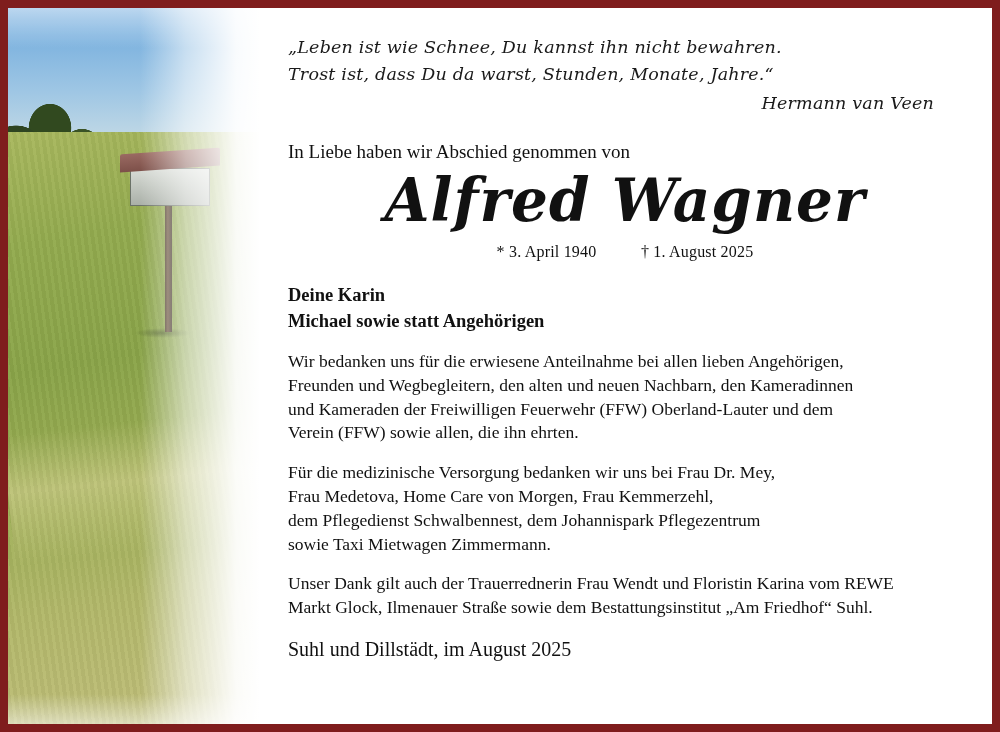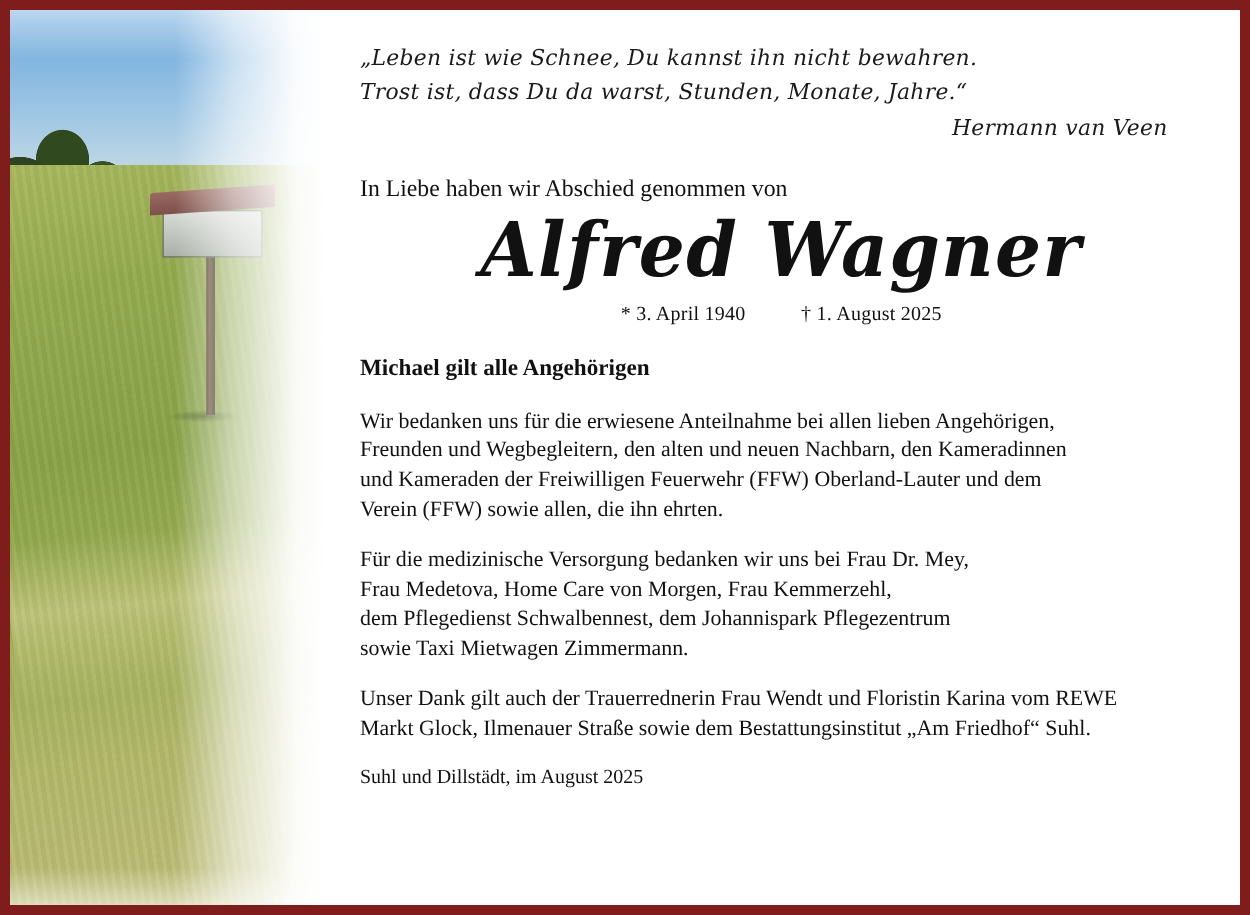--- a/index.html
+++ b/index.html
@@ -223,21 +223,21 @@
   .para {
     margin-top: 16px;
     font-size: 17.5px;
     line-height: 1.36;
   }
   .para .line {
     display: block;
   }
   .closing {
     margin-top: 18px;
-    font-size: 16px;
+    font-size: 20px;
   }
 </style>
 </head>
 <body>
 
 <div class="page">
   <div class="inner">
 
     <div class="photo">
       <div class="sky"></div>
@@ -267,21 +267,22 @@
 
       <div class="name">Alfred Wagner</div>
 
       <div class="dates">
         <span>* 3. April 1940</span>
         <span class="sep"></span>
         <span>† 1. August 2025</span>
       </div>
 
       <div class="family">
-        <div>Michael gilt alle Angehörigen</div>
+        <div>Deine Karin</div>
+        <div>Michael sowie statt Angehörigen</div>
       </div>
 
 
       <div class="para">
         <span class="line">Wir bedanken uns für die erwiesene Anteilnahme bei allen lieben Angehörigen,</span>
         <span class="line">Freunden und Wegbegleitern, den alten und neuen Nachbarn, den Kameradinnen</span>
         <span class="line">und Kameraden der Freiwilligen Feuerwehr (FFW) Oberland-Lauter und dem</span>
         <span class="line">Verein (FFW) sowie allen, die ihn ehrten.</span>
       </div>
 

